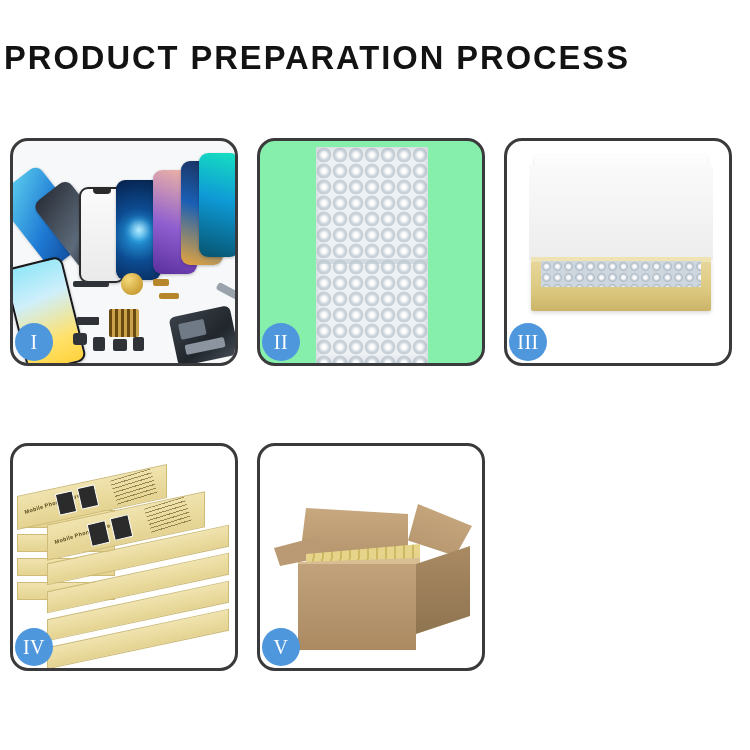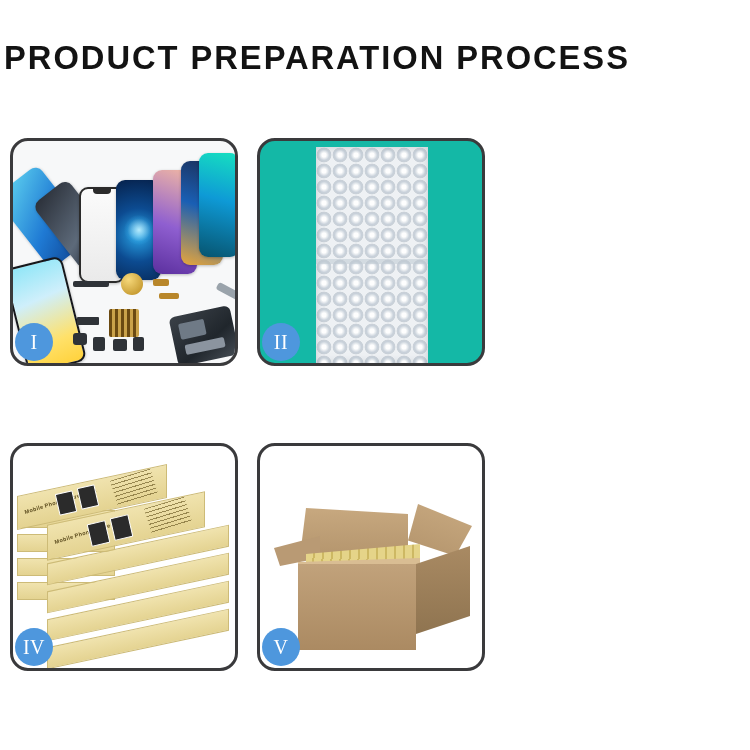--- a/index.html
+++ b/index.html
@@ -81,21 +81,21 @@
   .p1 .coin{position:absolute;left:108px;top:132px;width:22px;height:22px;border-radius:50%;
         background:radial-gradient(circle at 35% 30%,#f6d87a,#b98a1d);}
   .p1 .logic{position:absolute;left:160px;top:170px;width:62px;height:50px;border-radius:6px;
         transform:rotate(-12deg);
         background:linear-gradient(150deg,#3b4148 0%,#20262c 60%,#454c54 100%);}
   .p1 .logic:before{content:"";position:absolute;left:8px;top:8px;width:26px;height:16px;background:#6f7a86;border-radius:2px;}
   .p1 .logic:after{content:"";position:absolute;left:10px;top:30px;width:40px;height:10px;background:#8b949f;border-radius:2px;}
   .p1 .tool{position:absolute;left:203px;top:146px;width:24px;height:8px;background:#9aa3ab;border-radius:3px;transform:rotate(28deg);}
 
   
-  .p2{background:#14b8a6;}
+  .p2{background:#86efac;}
   .p2 .sheet{
     position:absolute;left:56px;top:6px;width:112px;height:216px;
     background:#eef1f4;
     box-shadow:0 0 10px rgba(120,135,150,.35) inset;
   }
   .p2 .bub{
     position:absolute;width:100%;height:100%;
     background-image:
       radial-gradient(circle at 50% 50%,rgba(255,255,255,.95) 18%,rgba(168,182,196,.55) 48%,rgba(120,136,152,.30) 62%,rgba(255,255,255,0) 68%);
     background-size:16px 16px;
@@ -214,20 +214,32 @@
         <div class="photo">
           <div class="sheet">
             <div class="bub"></div>
             <div class="seam"></div>
           </div>
         </div>
         <div class="badge">II</div>
       </div>
     </div>
 
+    <div class="cell c2">
+      <div class="panel p3">
+        <div class="photo">
+          <div class="lid"></div>
+          <div class="lidflap"></div>
+          <div class="boxbody"></div>
+          <div class="rim"></div>
+          <div class="inner"></div>
+        </div>
+        <div class="badge">III</div>
+      </div>
+    </div>
 
     <div class="cell c3">
       <div class="panel p4">
         <div class="photo">
           <div class="stack">
 
             <div class="bx" style="left:4px;top:64px;width:96px;height:16px;"></div>
             <div class="bx" style="left:4px;top:88px;width:96px;height:16px;"></div>
             <div class="bx" style="left:4px;top:112px;width:96px;height:16px;"></div>
             <div class="bx" style="left:4px;top:136px;width:96px;height:16px;"></div>

